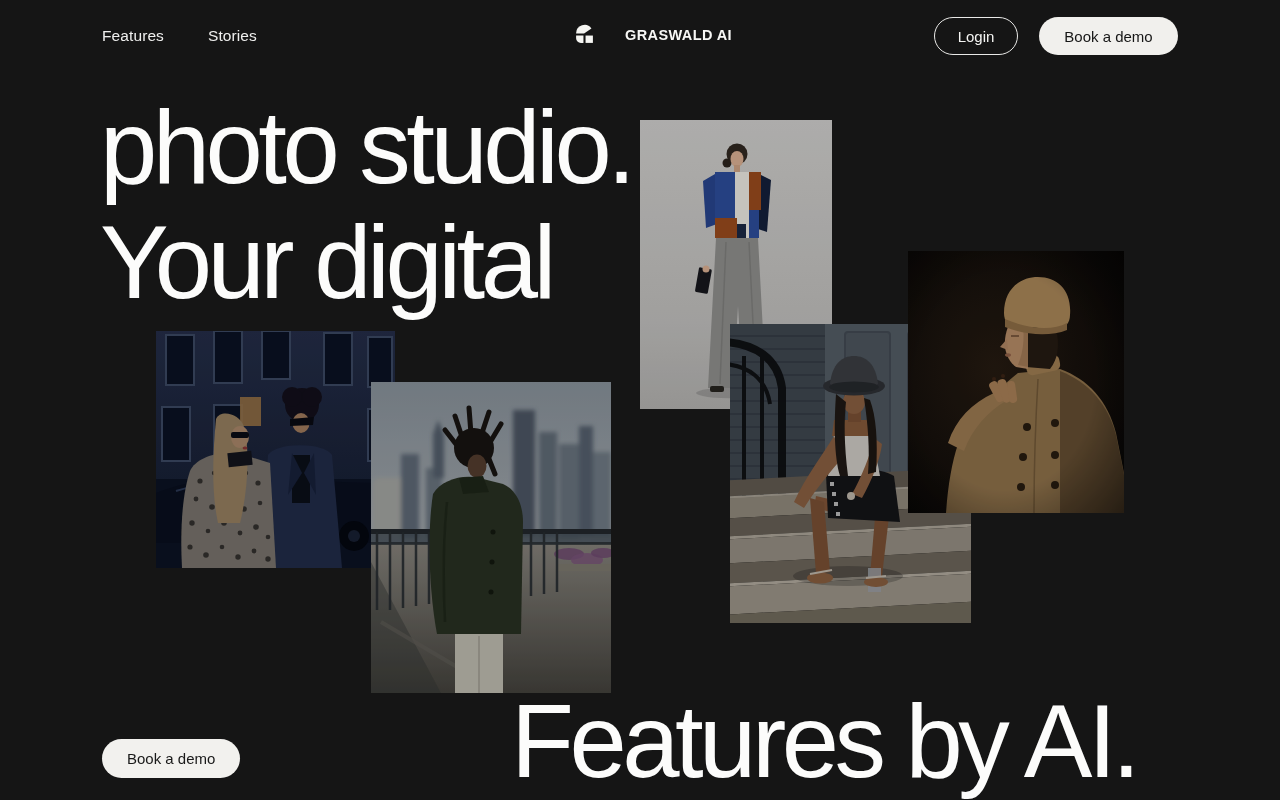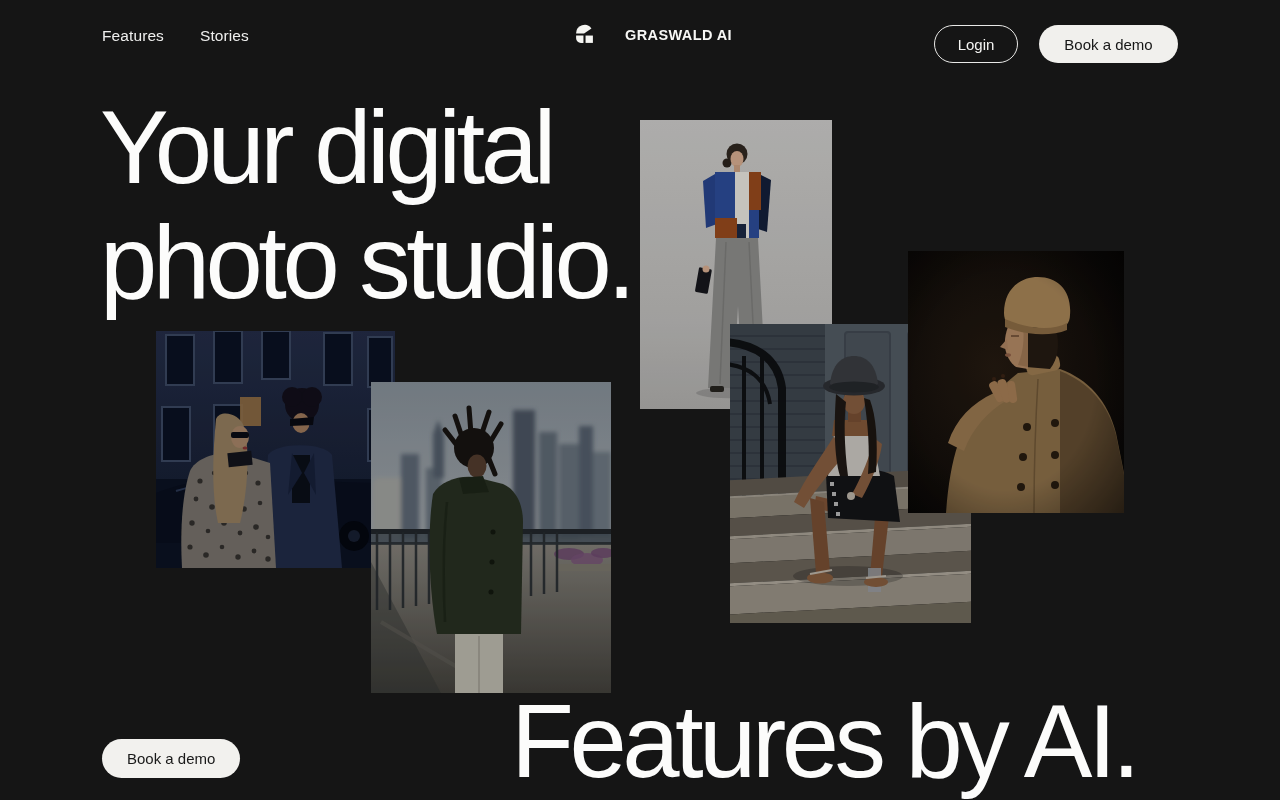--- a/index.html
+++ b/index.html
@@ -11,34 +11,33 @@
   }
   .stage { position:relative; width:1280px; height:712px; background:#151515; }
 
   
   .nav-link {
     position:absolute; top:27px;
     color:#efefee; font-size:15.5px; letter-spacing:.1px;
     text-decoration:none; cursor:pointer; z-index:20;
   }
   #nav-features { left:102px; }
-  #nav-stories  { left:200px; }
+  #nav-stories  { left:208px; }
 
   .logo {
     position:absolute; top:24px; left:574px; display:flex; align-items:center; gap:30px; z-index:20;
   }
   .logo-mark { width:21px; height:21px; display:block; }
   .logo-text { color:#f7f7f5; font-size:14.5px; font-weight:700; letter-spacing:.4px; }
 
   .pill {
     position:absolute; top:17px; height:38px; border-radius:20px;
     display:flex; align-items:center; justify-content:center;
     font-size:15px; cursor:pointer; z-index:20;
     font-family:"Liberation Sans","DejaVu Sans",sans-serif;
-    margin-top:8px;
   }
   .pill-login {
     left:934px; width:84px;
     background:transparent; border:1px solid #e9e9e7; color:#f4f4f2;
   }
   .pill-book {
     left:1039px; width:139px;
     background:#f1f0ed; border:none; color:#161616;
   }
 
@@ -89,22 +88,22 @@
       <path d="M2,11 H9 V18 H6.5 A4.5 4.5 0 0 1 2,13.5 Z" fill="#f5f5f2"></path>
       <rect x="11" y="11" width="7" height="7" fill="#f5f5f2"></rect>
     </svg>
     <span class="logo-text">GRASWALD AI</span>
   </div>
 
   <button class="pill pill-login">Login</button>
   <button class="pill pill-book">Book a demo</button>
 
   <h1 class="hero-title">
+    <span>photo studio.</span>
     <span>Your digital</span>
-    <span>photo studio.</span>
   </h1>
 
   <div class="photo" id="photo-studio" role="img" aria-label="Model in colorblock sweater and gray wide-leg trousers holding a black clutch in a light gray studio">
     <svg viewBox="0 0 192 289" preserveAspectRatio="none">
       <defs>
         <linearGradient id="p1bg" x1="0" y1="0" x2="0" y2="1">
           <stop offset="0" stop-color="#cac9c7"></stop>
             <stop offset=".7" stop-color="#bbbab8"></stop>
             <stop offset="1" stop-color="#aeadab"></stop>
         </linearGradient>

